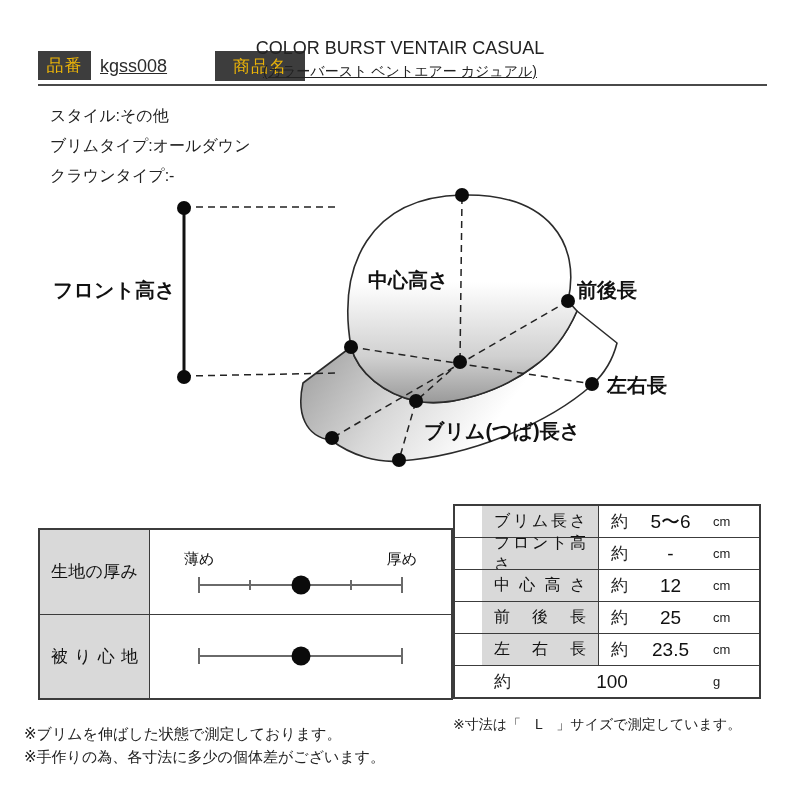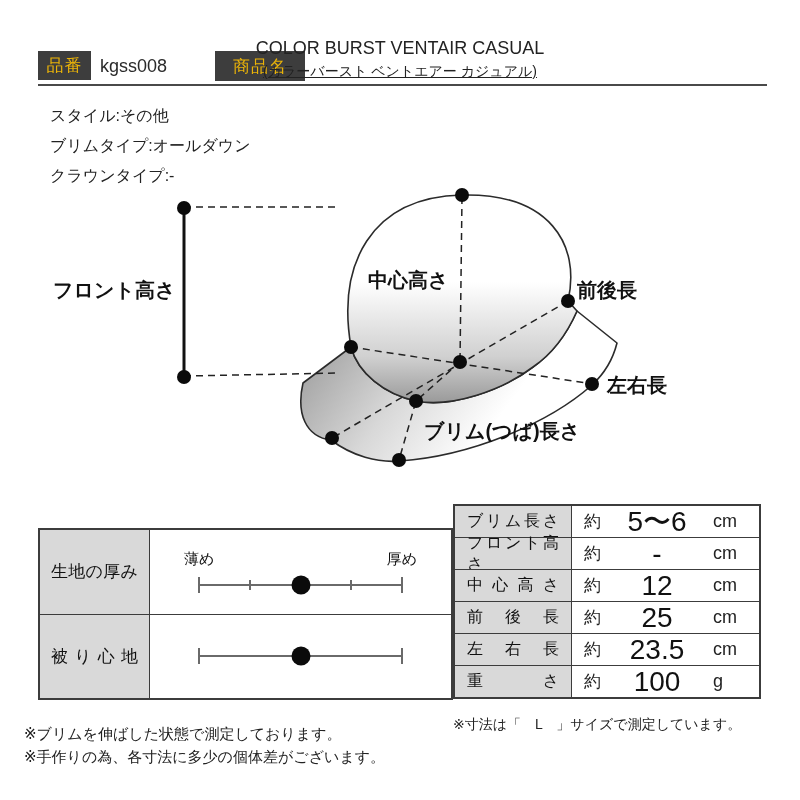--- a/index.html
+++ b/index.html
@@ -10,21 +10,21 @@
   }
   .abs{position:absolute;}
   
   .badge{
     position:absolute;background:#3d3d3d;color:#eab308;
     display:flex;align-items:center;justify-content:center;
     font-size:17px;letter-spacing:1px;
   }
   #badge-no{left:38px;top:51px;width:53px;height:29px;}
   #badge-name{left:215px;top:51px;width:90px;height:30px;}
-  #product-no{left:100px;top:56px;font-size:18px;color:#2a2a2a;}
+  #product-no{left:100px;top:56px;font-size:18px;color:#2a2a2a;text-decoration:underline;}
   #title-block{left:255px;top:38px;width:290px;text-align:center;line-height:1.2;}
   #title-en{font-size:18px;color:#222;}
   #title-ja{font-size:14px;margin-top:3px;color:#222;text-decoration:underline;}
   #header-rule{left:38px;top:84px;width:729px;height:2px;background:#4a4a4a;}
   
   #spec-lines{left:50px;top:101px;font-size:16px;line-height:30px;color:#222;}
   
   #diagram{left:30px;top:180px;}
   #diagram text{font-size:20px;font-weight:600;fill:#111;}
   
@@ -44,27 +44,27 @@
   .track{position:relative;height:16px;margin:0 15px;}
   .track::before{content:"";position:absolute;left:0;right:0;top:50%;height:2px;margin-top:-1px;background:#6a6a6a;}
   .tick{position:absolute;top:50%;width:2px;height:10px;background:#6a6a6a;transform:translate(-1px,-50%);}
   .tick.end{height:16px;}
   .dot{position:absolute;top:50%;width:19px;height:19px;border-radius:50%;background:#0b0b0b;transform:translate(-50%,-50%);}
   
   #measure-table{
     left:453px;top:504px;width:308px;height:195px;
     border:2px solid #3c3c3c;display:flex;flex-direction:column;box-sizing:border-box;background:#fff;
   }
-  .mrow{flex:1;display:flex;min-height:0;}
+  .mrow{flex:1;display:flex;min-height:0;padding-left:27px;}
   .mrow + .mrow{border-top:1px solid #3c3c3c;}
   .mrow .cell-label{width:117px;font-size:16px;padding:0 12px;}
   .cell-vals{flex:1;display:flex;align-items:center;}
   .approx{flex:none;padding-left:12px;font-size:17px;color:#222;}
-  .mval{flex:1;text-align:center;font-size:28px;color:#111;}
-  .munit{flex:none;width:38px;text-align:left;padding-right:8px;font-size:18px;color:#222;}
+  .mval{flex:1;text-align:center;font-size:19px;color:#111;}
+  .munit{flex:none;width:38px;text-align:left;padding-right:8px;font-size:13px;color:#222;}
   
   #notes-left{left:24px;top:722px;font-size:15px;line-height:23px;color:#222;}
   #note-right{left:453px;top:716px;font-size:14px;color:#222;}
 </style>
 </head>
 <body>
 
 <span class="badge" id="badge-no">品番</span>
 <span class="abs" id="product-no">kgss008</span>
 <span class="badge" id="badge-name">商品名</span>
@@ -209,23 +209,20 @@
     <div class="cell-label">
         <span>左右長</span>
       </div>
     <div class="cell-vals">
       <span class="approx">約</span>
       <span class="mval">23.5</span>
       <span class="munit">cm</span>
     </div>
   </div>
   <div class="mrow">
-    <div class="cell-label">
-        <span>重さ</span>
-      </div>
     <div class="cell-vals">
       <span class="approx">約</span>
       <span class="mval">100</span>
       <span class="munit">g</span>
     </div>
   </div>
 </div>
 
 <div class="abs" id="notes-left">
   <div>※ブリムを伸ばした状態で測定しております。</div>

